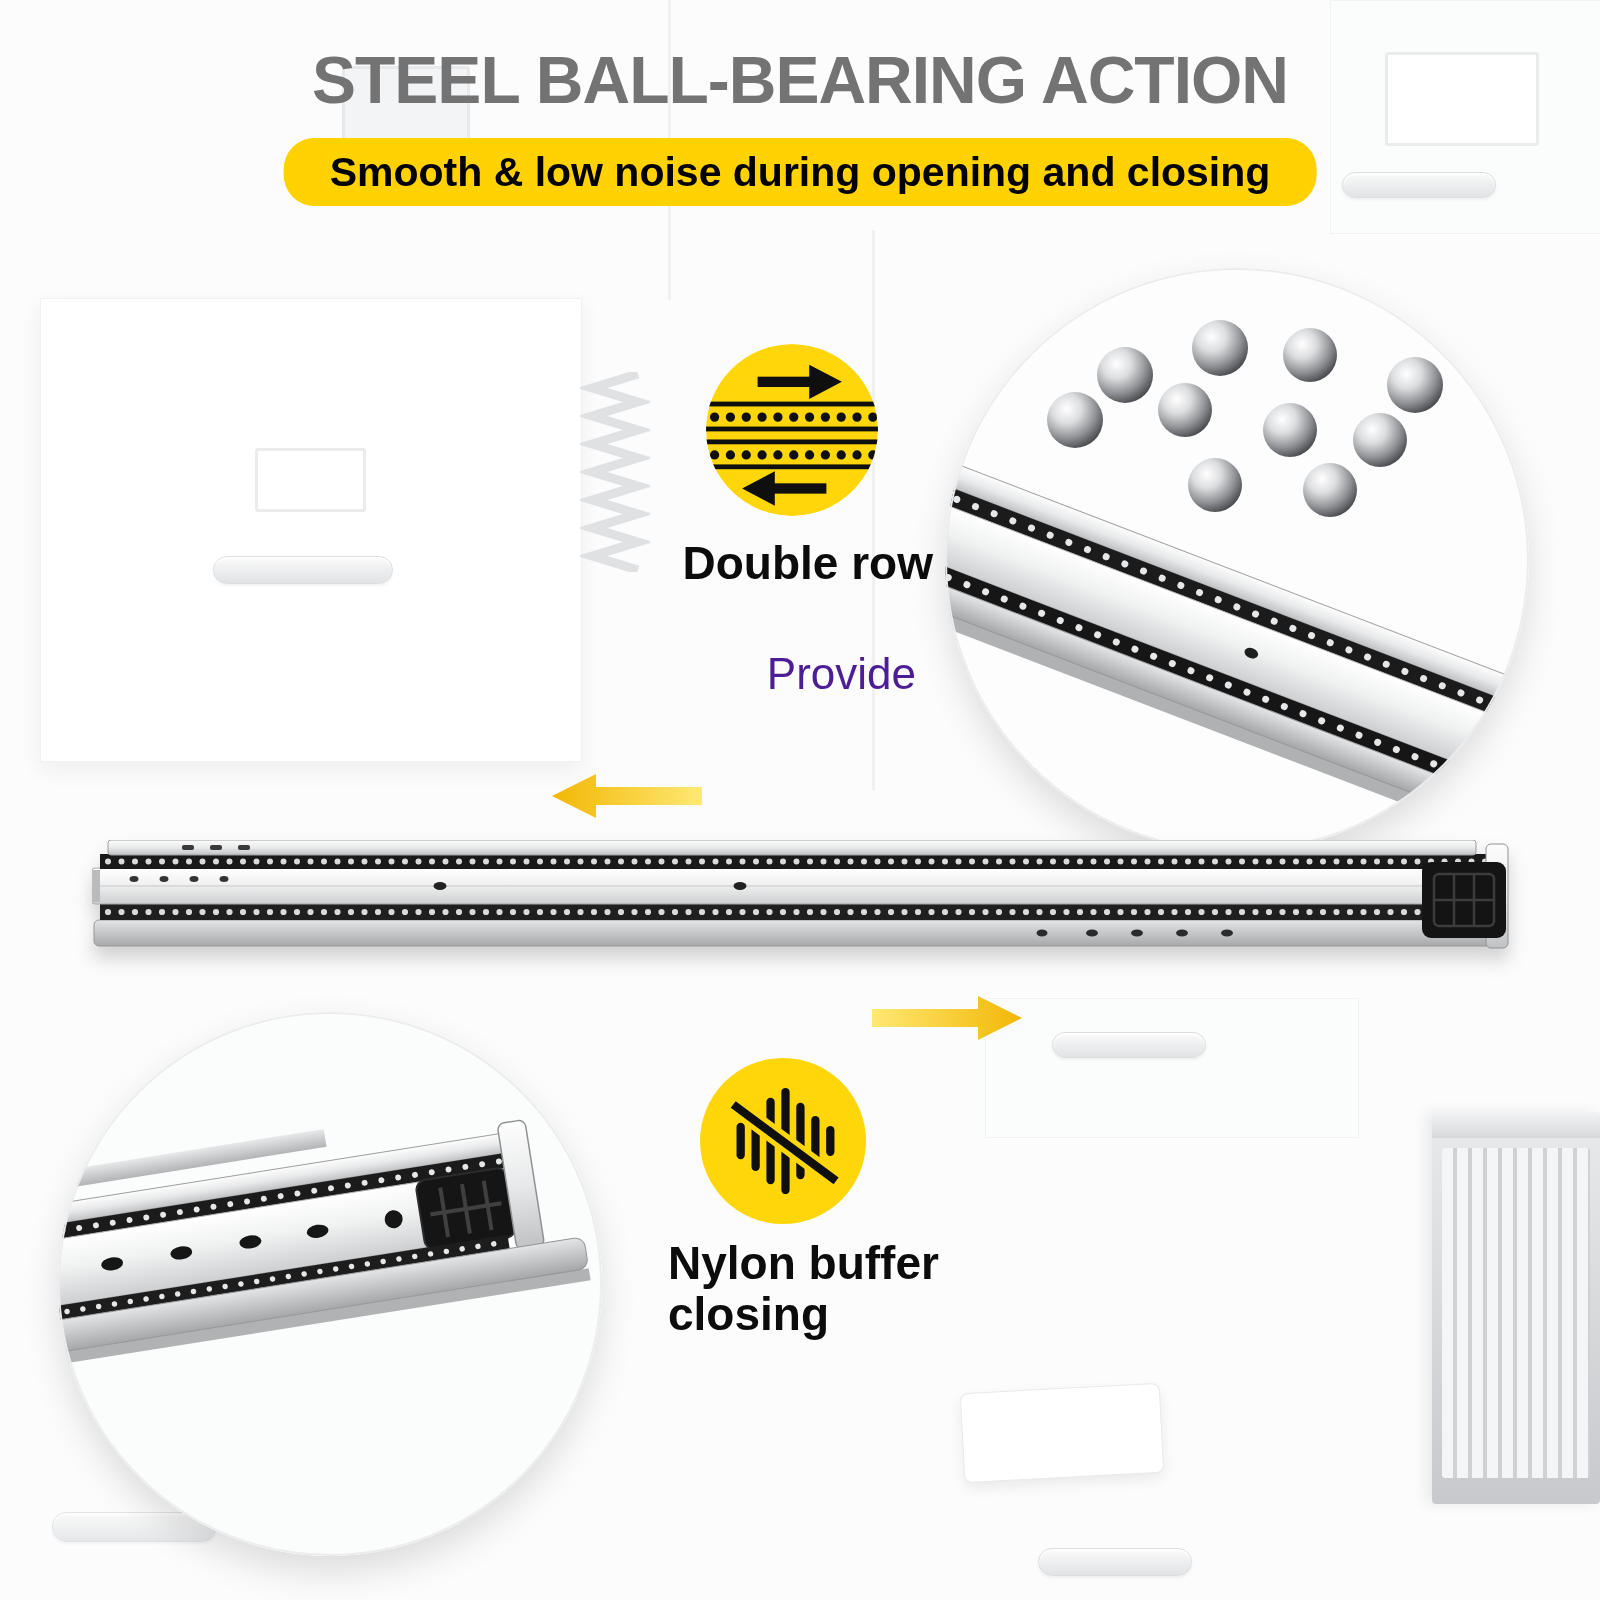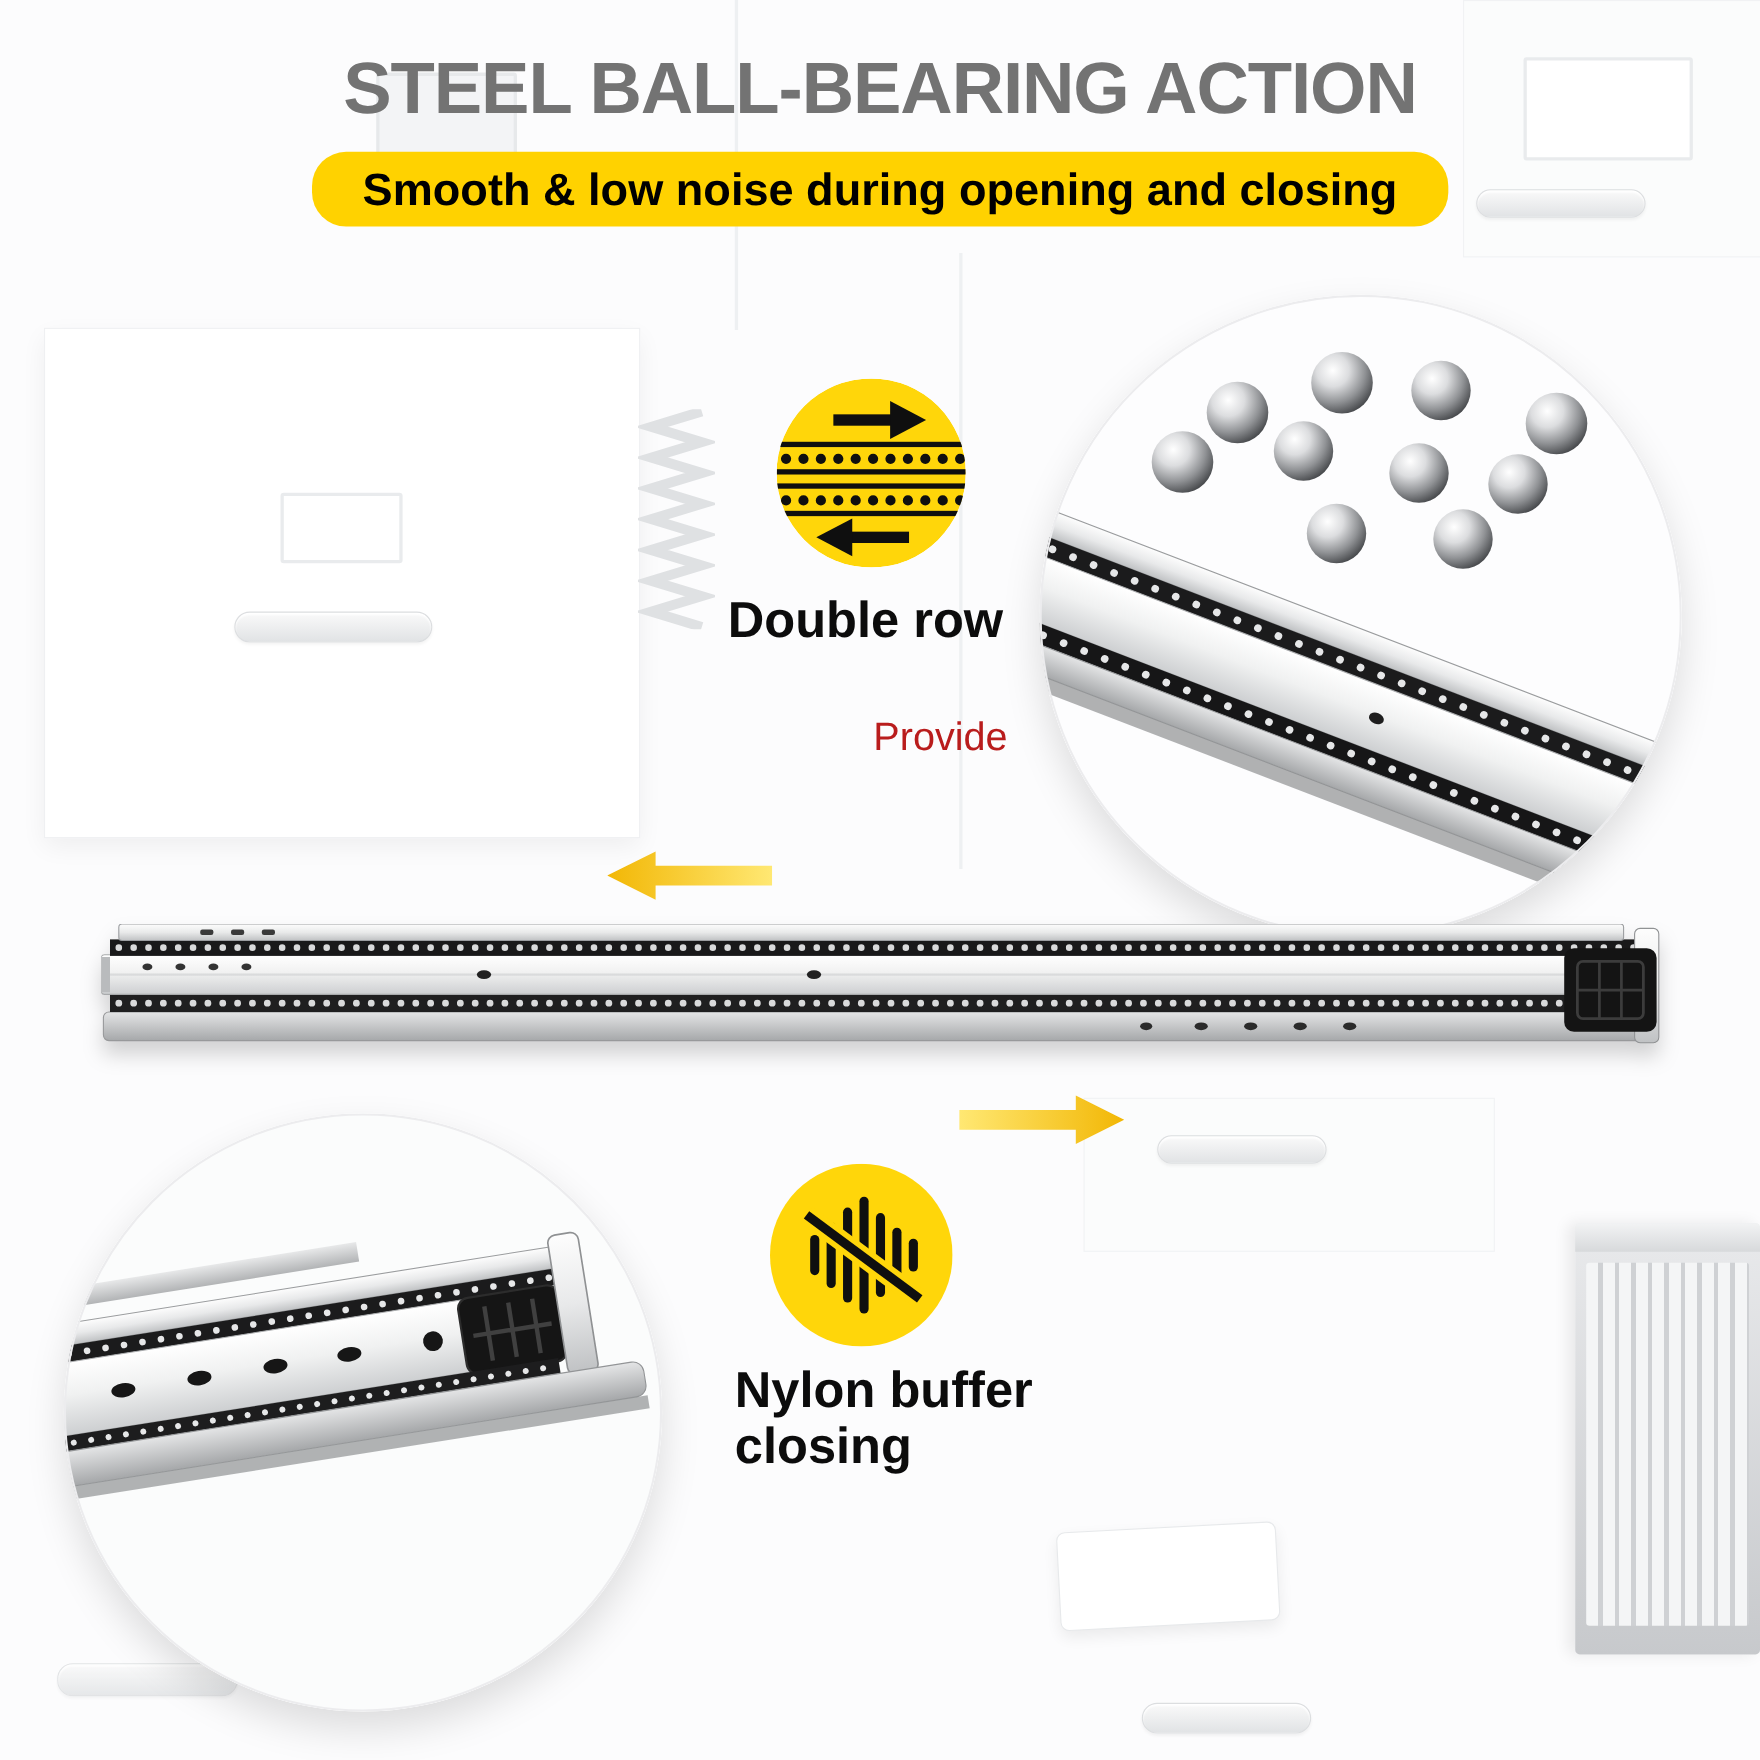--- a/index.html
+++ b/index.html
@@ -27,21 +27,21 @@
     position:absolute;top:42px;left:0;width:100%;text-align:center;
     font-size:66px;font-weight:bold;letter-spacing:-1px;color:#737373;
   }
   .banner{
     position:absolute;top:138px;left:50%;transform:translateX(-50%);
     background:#FFD200;height:68px;line-height:68px;padding:0 46px;
     font-size:41px;font-weight:bold;color:#000;white-space:nowrap;border-radius:31px;
   }
   
   .feat-title{position:absolute;font-size:46px;font-weight:bold;line-height:1.1;color:#0c0c0c;}
-  .feat-desc{position:absolute;font-size:36px;line-height:1.2;color:#b91c1c;}
+  .feat-desc{position:absolute;font-size:44px;line-height:1.2;color:#4c1d95;}
   .t-right{text-align:right;}
   
   .inset-circle{
     position:absolute;border-radius:50%;overflow:hidden;background:#fff;
     box-shadow:0 16px 36px rgba(0,0,0,.13);
   }
   .icon-badge{position:absolute;}
   .arrow{position:absolute;}
   .slide-product{position:absolute;left:92px;top:840px;width:1424px;height:130px;filter:drop-shadow(0 12px 9px rgba(0,0,0,.17));}
   svg{display:block;}
@@ -99,21 +99,21 @@
         <rect x="0" y="48" width="100" height="2.8" fill="#0f0f0f"></rect>
         <rect x="0" y="55.5" width="100" height="2.8" fill="#0f0f0f"></rect>
         <line x1="5" y1="64.5" x2="97" y2="64.5" stroke="#0f0f0f" stroke-width="5.4" stroke-dasharray="0 9.2" stroke-linecap="round"></line>
         <rect x="0" y="70" width="100" height="2.8" fill="#0f0f0f"></rect>
         <rect x="38" y="81" width="32" height="6" fill="#0f0f0f"></rect>
         <polygon points="40,74 21,84 40,94" fill="#0f0f0f"></polygon>
       </g>
     </svg>
   </div>
 
-  <div class="feat-title t-right" style="left:534px;top:538px;width:378px;">
+  <div class="feat-title t-right" style="left:555px;top:538px;width:378px;">
     <div>Double row</div>
   </div>
   <div class="feat-desc t-right" style="left:538px;top:648px;width:378px;">
     <div>Provide</div>
   </div>
 
   <div class="inset-circle" style="left:945px;top:268px;width:584px;height:584px;">
     <svg width="584" height="584" viewBox="0 0 584 584">
       <defs>
         <radialGradient id="ballG" cx="35%" cy="30%" r="75%">

